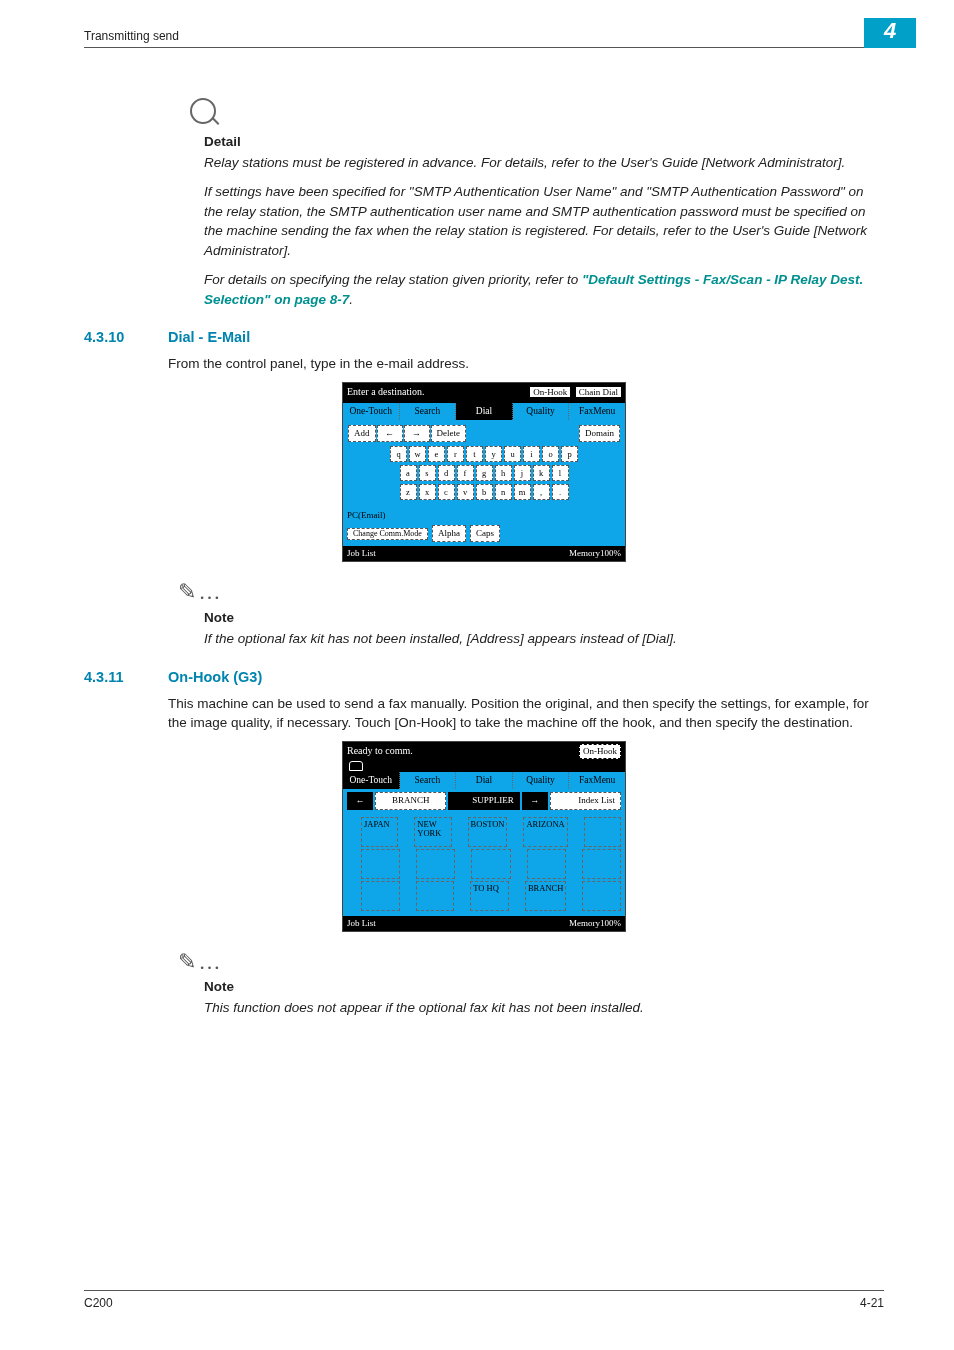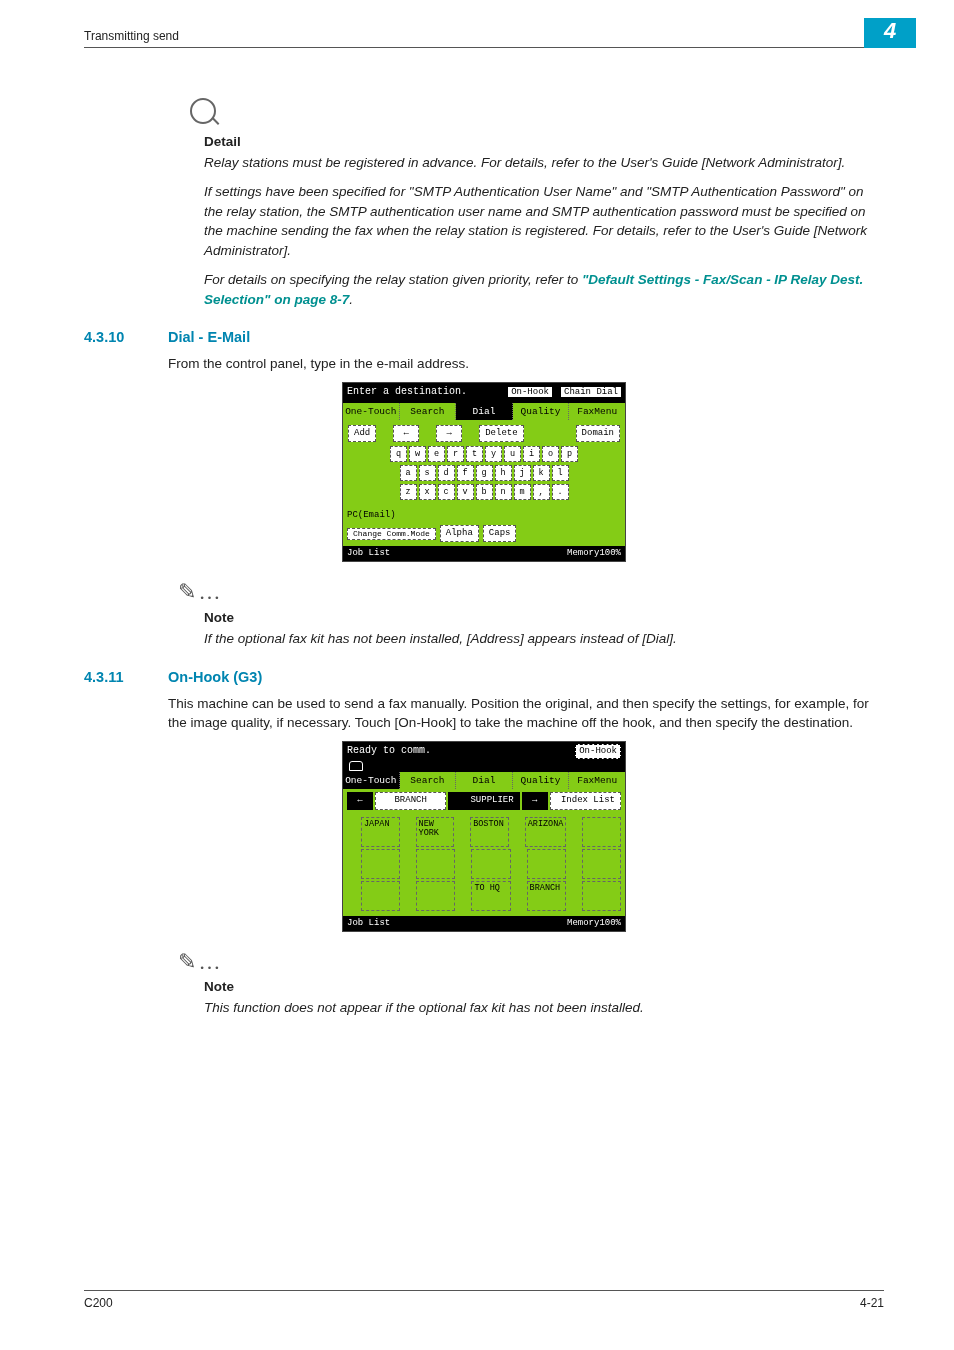--- a/index.html
+++ b/index.html
@@ -119,22 +119,22 @@
   }
   ul.bullets li {
     margin-bottom: 4px;
   }
   .fig {
     display: block;
     margin: 8px auto 14px auto;
     width: 282px;
     height: auto;
     border: 1px solid #444;
-    background: #84cc16;
-    font-family: Liberation Mono, monospace;
+    background: #0ea5e9;
+    font-family: Liberation Serif, serif;
     font-size: 10px;
     color: #000;
   }
   .fig-bar-dark {
     background: #000;
     color: #fff;
     padding: 2px 4px;
     font-size: 10px;
     display: flex;
     justify-content: space-between;
@@ -161,21 +161,21 @@
   .fig-tab.sel {
     background: #000;
     color: #fff;
   }
   .fig-tab:last-child { border-right: none; }
   .fig-inner {
     padding: 5px 5px;
   }
   .btnrow {
     display: flex;
-    gap: 17px;
+    gap: 1px;
     margin-bottom: 4px;
     align-items: center;
   }
   .sbtn {
     border: 1px dashed #555;
     padding: 1px 5px;
     font-size: 9px;
     text-align: center;
     min-width: 14px;
     background: #fff;

